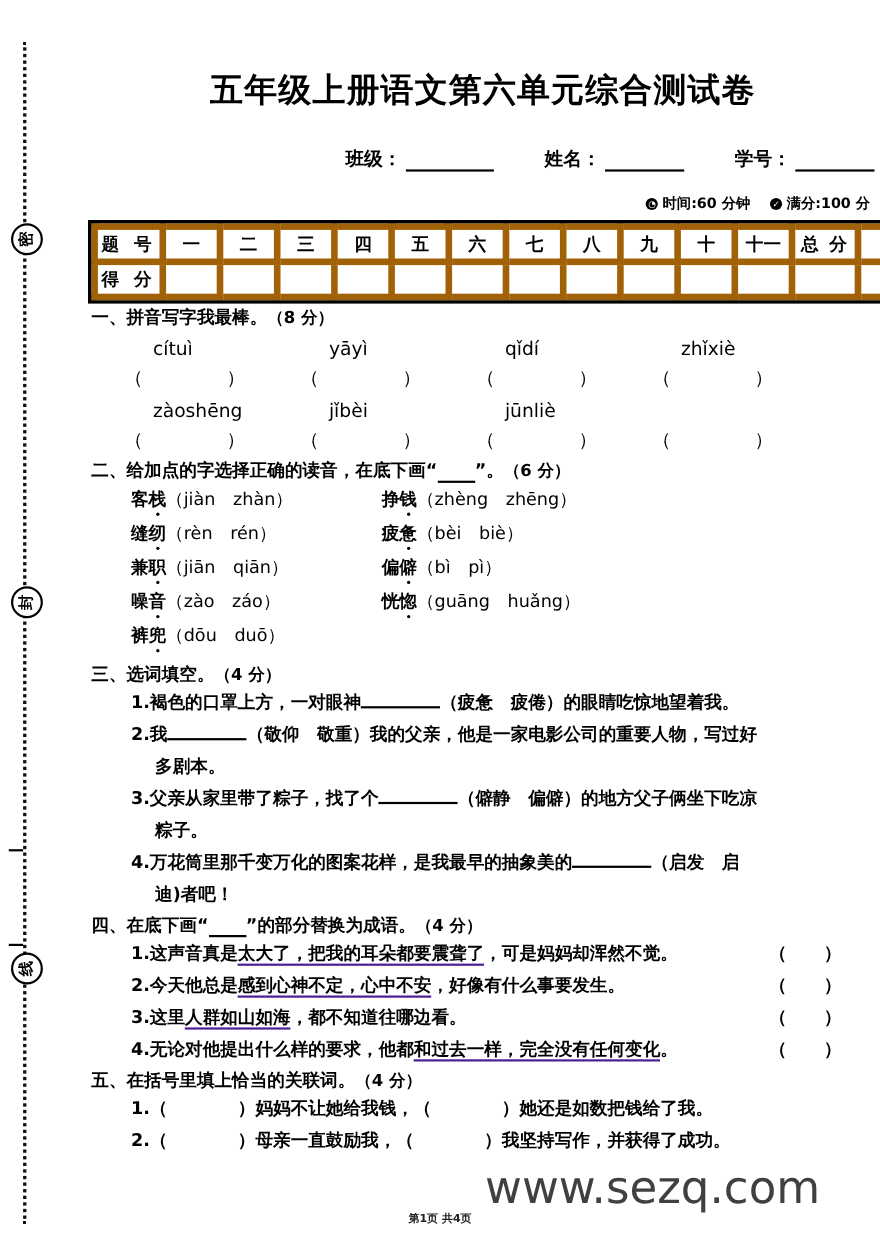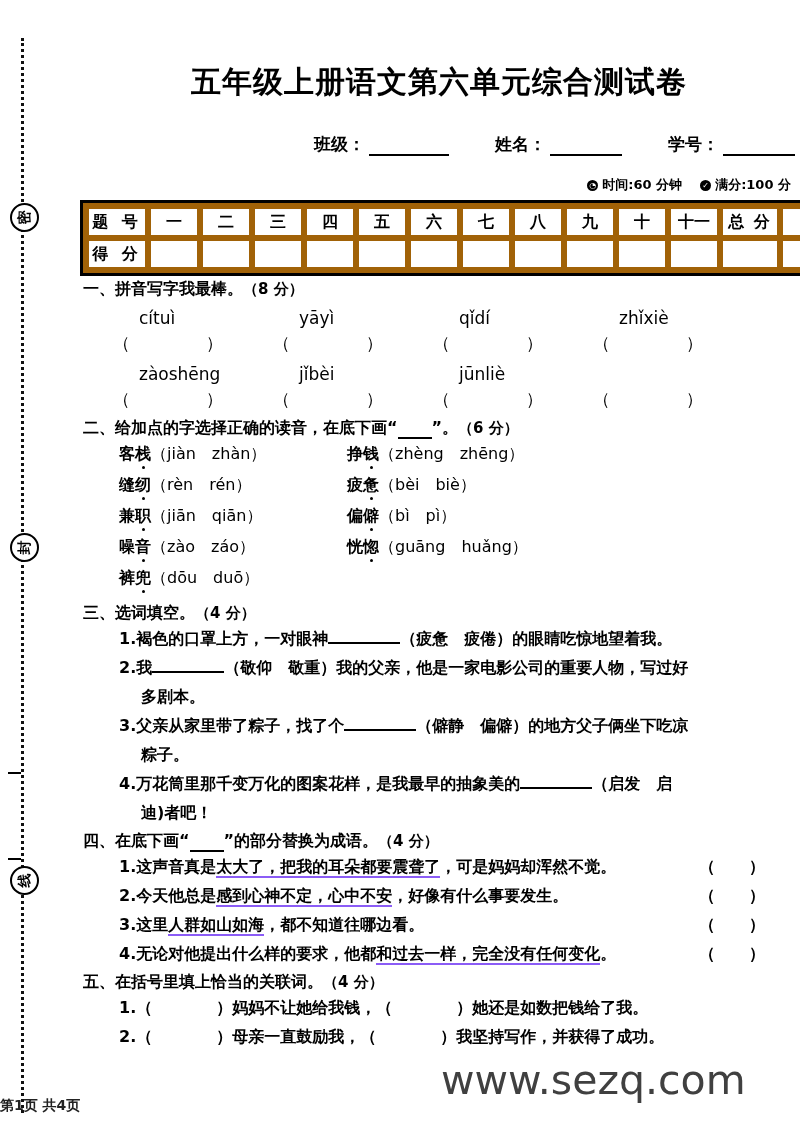--- a/index.html
+++ b/index.html
@@ -214,37 +214,37 @@
     padding-left: 36px;
     text-indent: 0;
   }
   .q-line.cont { padding-left: 58px; }
   .fill-blank {
     display: inline-block;
     width: 72px;
     border-bottom: 2px solid #000;
     height: 15px;
   }
-  .ul-phrase { border-bottom: 2px solid #8b5cf6; }
+  .ul-phrase { border-bottom: 2px solid #4c1d95; }
   .ans-paren {
     float: right;
     font-weight: bold;
     padding-right: 30px;
   }
   .ans-paren .sp { display: inline-block; width: 34px; }
   .paren-gap { display: inline-block; width: 64px; }
 
   
   .page-footer {
     position: absolute;
     left: 0;
     right: 0;
     bottom: 16px;
-    text-align: left;
-    font-size: 14px;
+    text-align: center;
+    font-size: 10px;
     font-weight: bold;
     color: #222;
   }
   .watermark {
     position: absolute;
     left: 441px;
     top: 1056px;
     font-size: 41px;
     color: #404040;
     font-family: "DejaVu Sans", "Liberation Sans", sans-serif;

